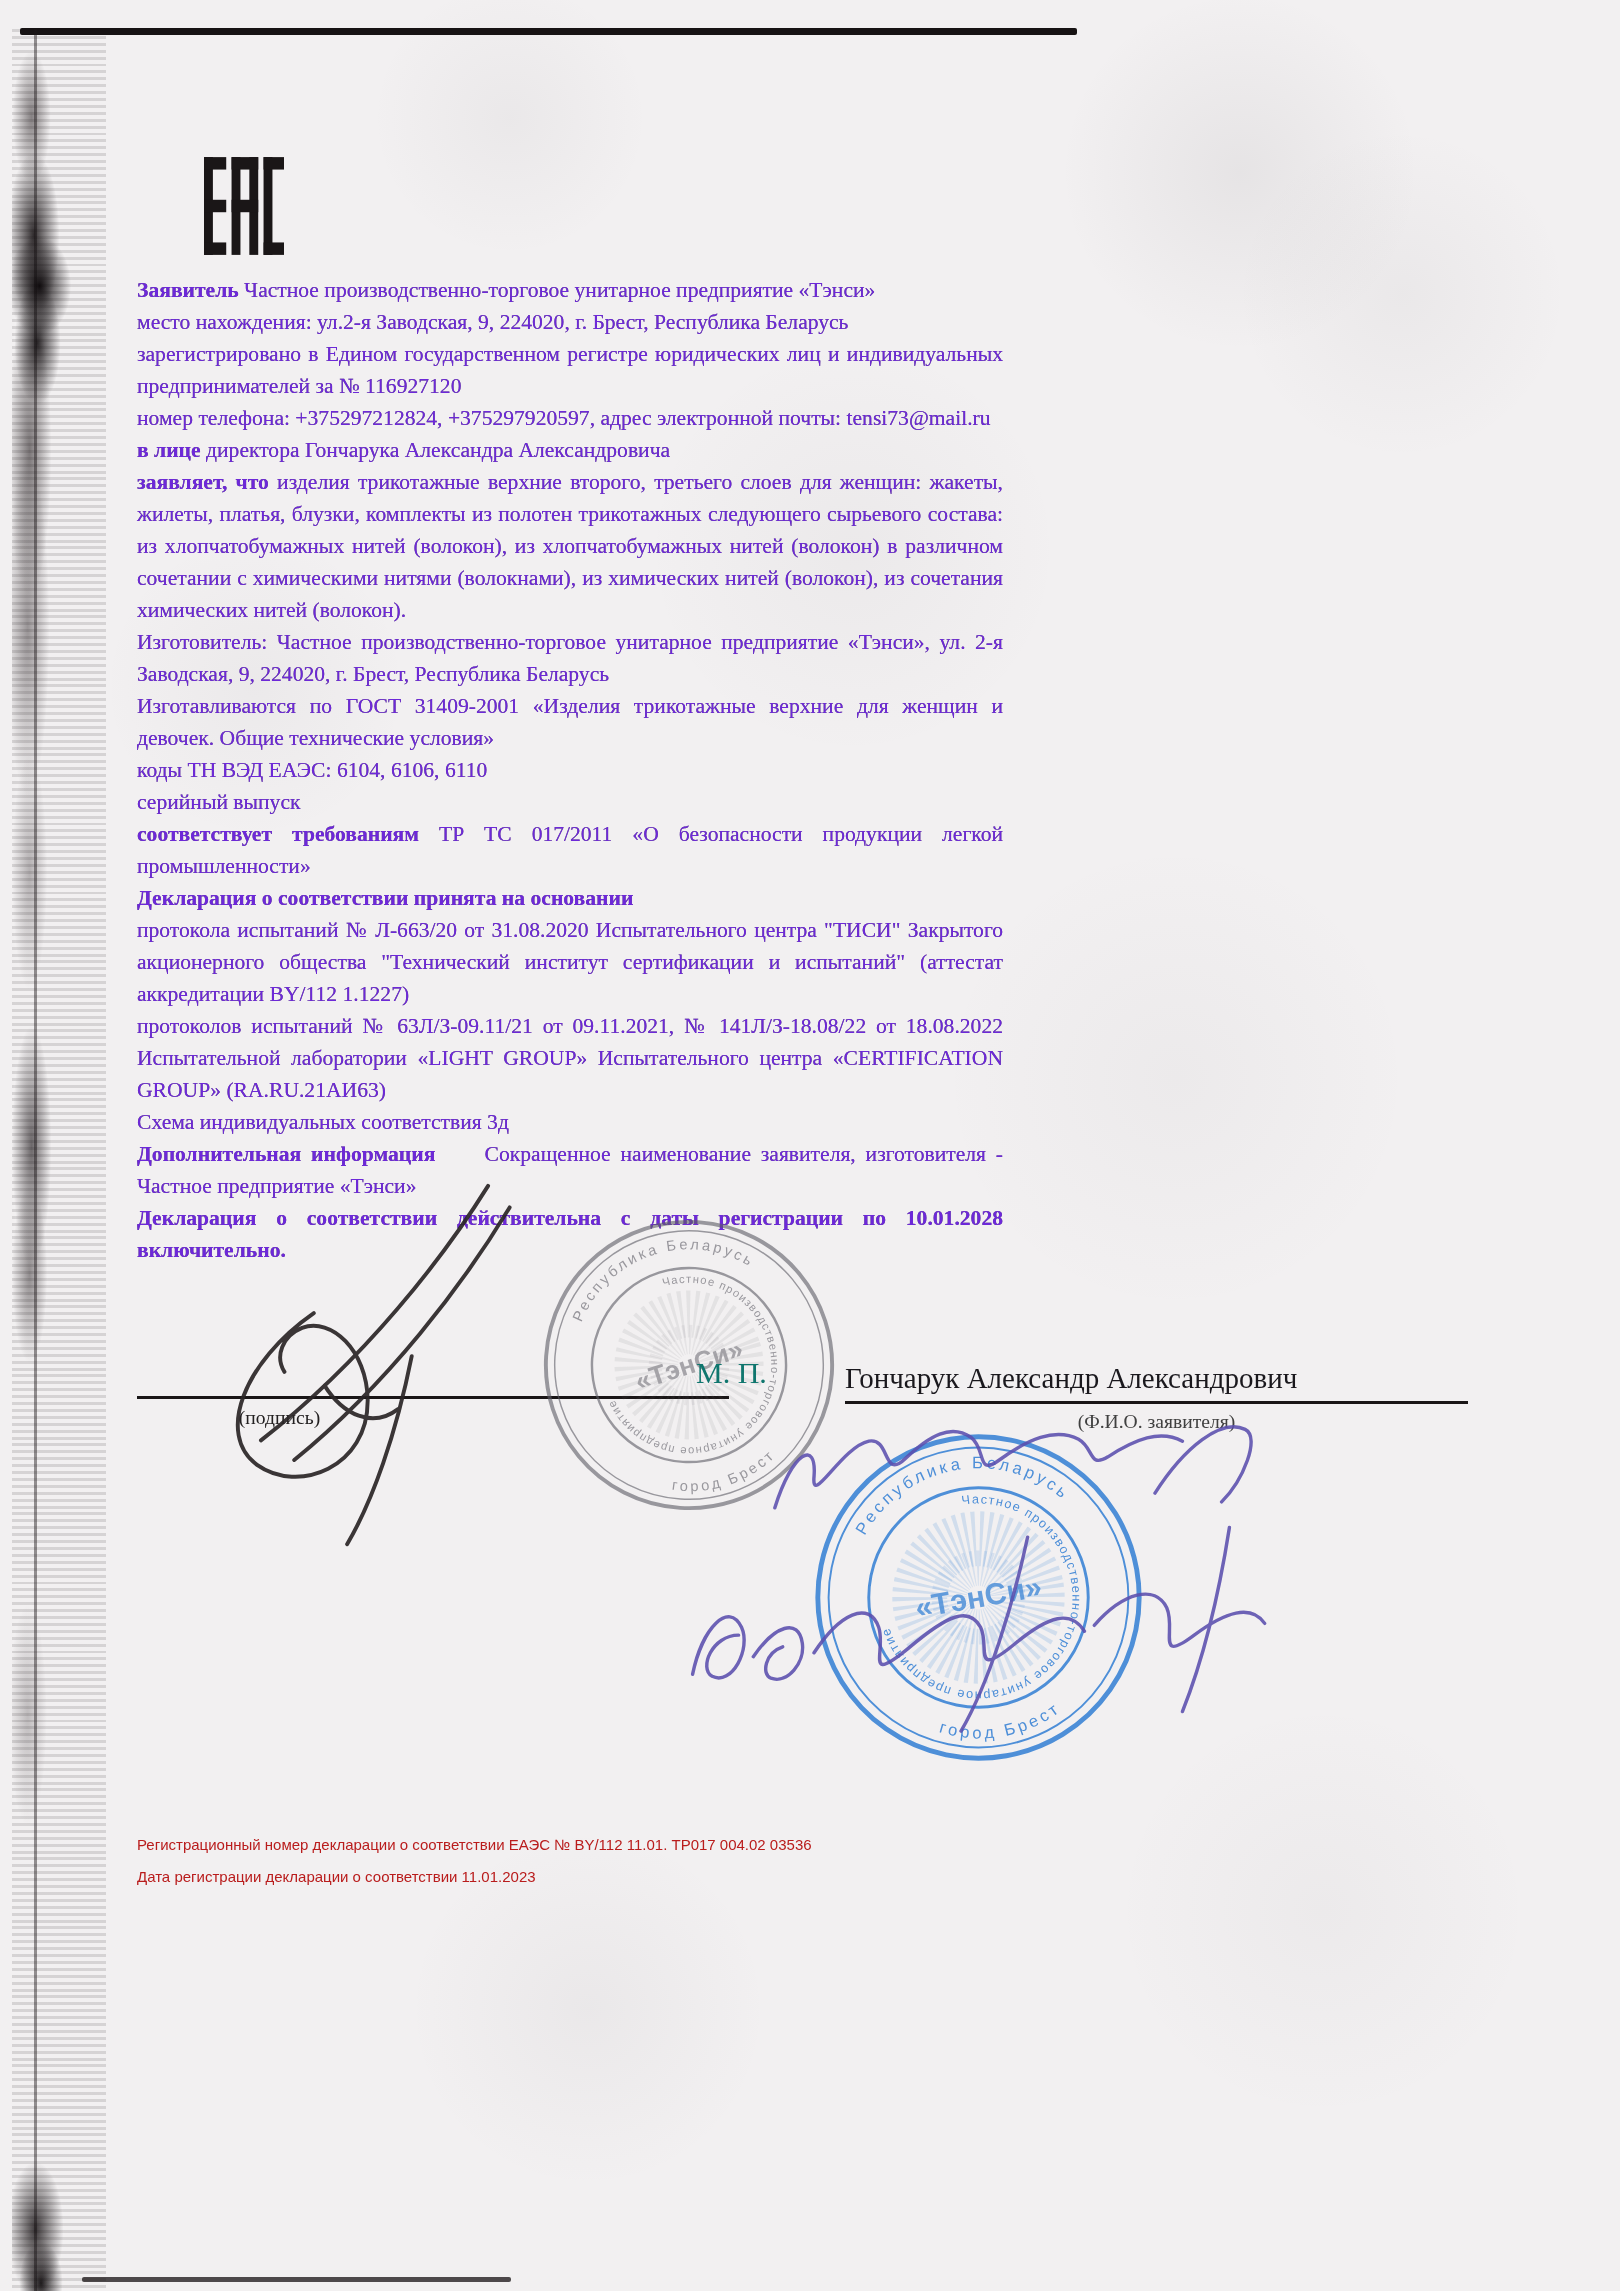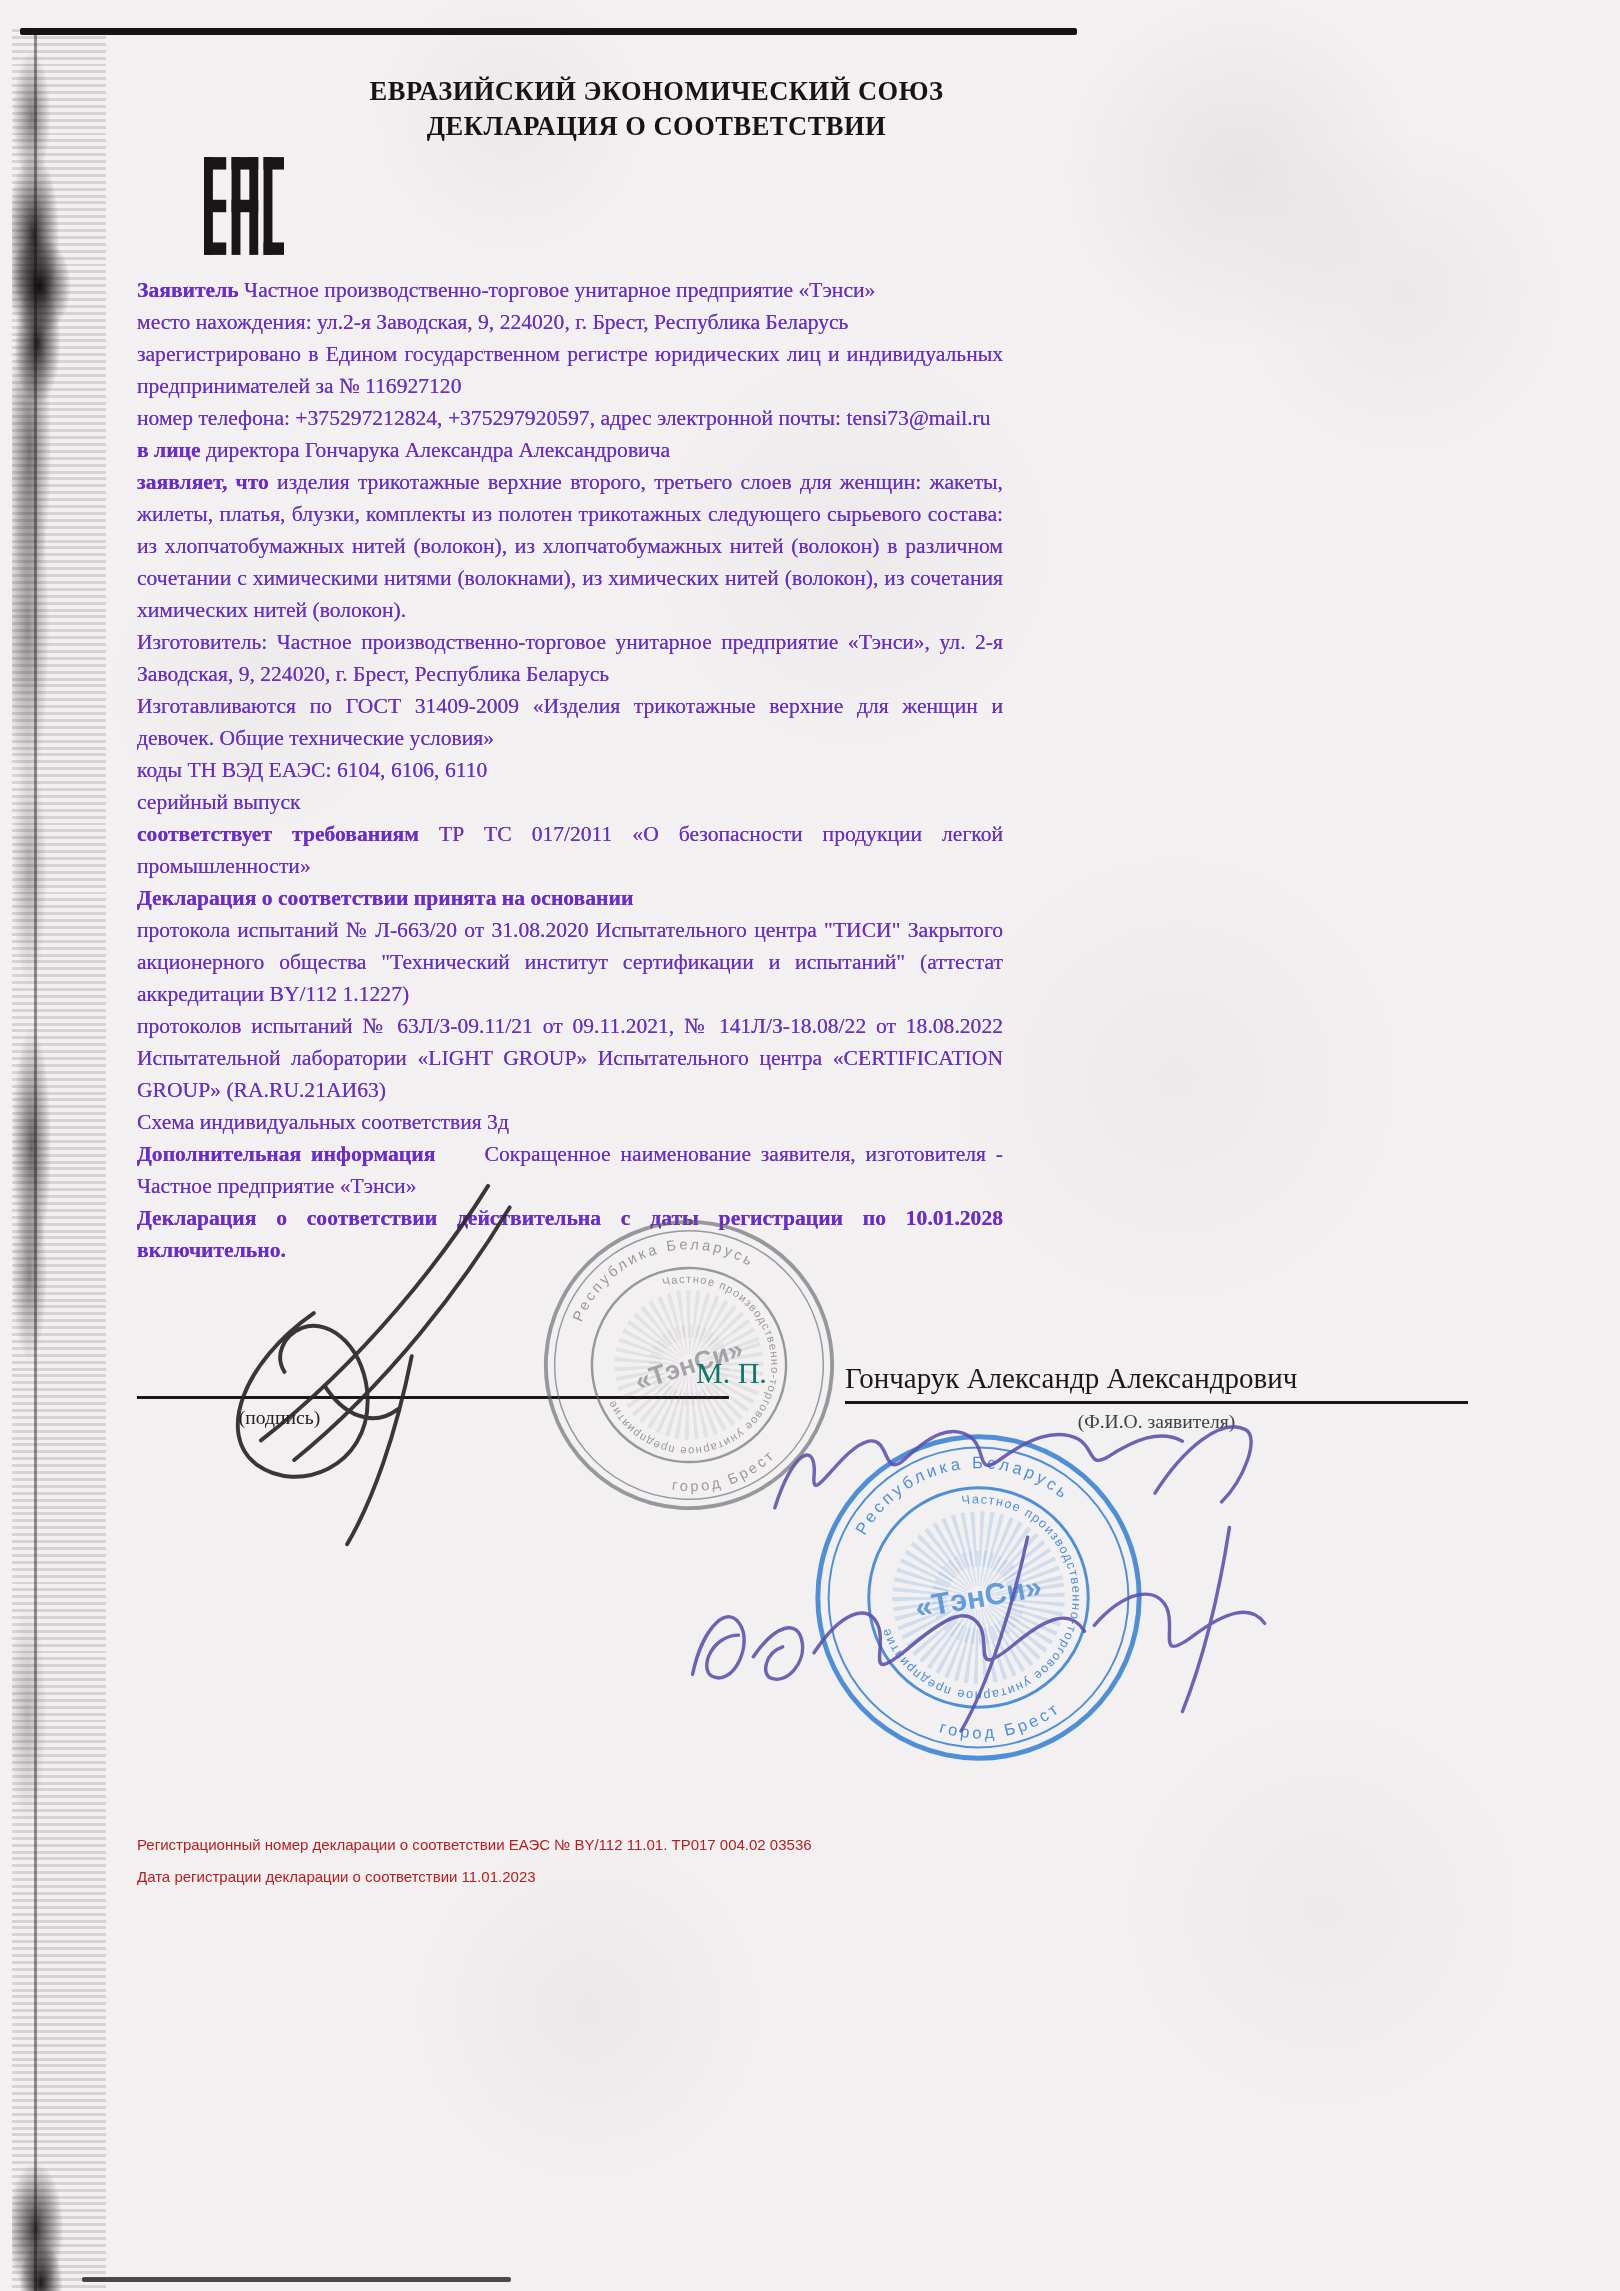--- a/index.html
+++ b/index.html
@@ -84,34 +84,30 @@
         <rect x="31" y="0" width="30" height="14"></rect>
         <rect x="31" y="48" width="30" height="14"></rect>
 
         <rect x="67" y="0" width="10" height="110"></rect>
         <rect x="67" y="0" width="23" height="14"></rect>
         <rect x="67" y="96" width="23" height="14"></rect>
       </g>
     </svg>
   </div>
 
-  <div class="doc-title">
-    <div>ЕВРАЗИЙСКИЙ ЭКОНОМИЧЕСКИЙ СОЮЗ</div>
-    <div>ДЕКЛАРАЦИЯ О СООТВЕТСТВИИ</div>
-  </div>
 
   <div class="body-text">
     <p><b>Заявитель</b><span> Частное производственно-торговое унитарное предприятие «Тэнси»</span></p>
     <p><b></b><span>место нахождения: ул.2-я Заводская, 9, 224020, г. Брест, Республика Беларусь</span></p>
     <p><b></b><span>зарегистрировано в Едином государственном регистре юридических лиц и индивидуальных предпринимателей за № 116927120</span></p>
     <p><b></b><span>номер телефона: +375297212824, +375297920597, адрес электронной почты: tensi73@mail.ru</span></p>
     <p><b>в лице</b><span> директора Гончарука Александра Александровича</span></p>
     <p><b>заявляет, что</b><span> изделия трикотажные верхние второго, третьего слоев для женщин: жакеты, жилеты, платья, блузки, комплекты из полотен трикотажных следующего сырьевого состава: из хлопчатобумажных нитей (волокон), из хлопчатобумажных нитей (волокон) в различном сочетании с химическими нитями (волокнами), из химических нитей (волокон), из сочетания химических нитей (волокон).</span></p>
     <p><b></b><span>Изготовитель: Частное производственно-торговое унитарное предприятие «Тэнси», ул. 2-я Заводская, 9, 224020, г. Брест, Республика Беларусь</span></p>
-    <p><b></b><span>Изготавливаются по ГОСТ 31409-2009 «Изделия трикотажные верхние для женщин и девочек. Общие технические условия»</span></p>
+    <p><b></b><span>Изготавливаются по ГОСТ 31409-2001 «Изделия трикотажные верхние для женщин и девочек. Общие технические условия»</span></p>
     <p><b></b><span>коды ТН ВЭД ЕАЭС: 6104, 6106, 6110</span></p>
     <p><b></b><span>серийный выпуск</span></p>
     <p><b>соответствует требованиям</b><span> ТР ТС 017/2011 «О безопасности продукции легкой промышленности»</span></p>
     <p><b>Декларация о соответствии принята на основании</b><span></span></p>
     <p><b></b><span>протокола испытаний № Л-663/20 от 31.08.2020 Испытательного центра "ТИСИ" Закрытого акционерного общества "Технический институт сертификации и испытаний" (аттестат аккредитации BY/112 1.1227)</span></p>
     <p><b></b><span>протоколов испытаний № 63Л/З-09.11/21 от 09.11.2021, № 141Л/З-18.08/22 от 18.08.2022 Испытательной лаборатории «LIGHT GROUP» Испытательного центра «CERTIFICATION GROUP» (RA.RU.21АИ63)</span></p>
     <p><b></b><span>Схема индивидуальных соответствия 3д</span></p>
     <p><b>Дополнительная информация</b><span>&nbsp;&nbsp;&nbsp;&nbsp; Сокращенное наименование заявителя, изготовителя - Частное предприятие «Тэнси»</span></p>
     <p><b>Декларация о соответствии действительна с даты регистрации по 10.01.2028 включительно.</b><span></span></p>
   </div>

